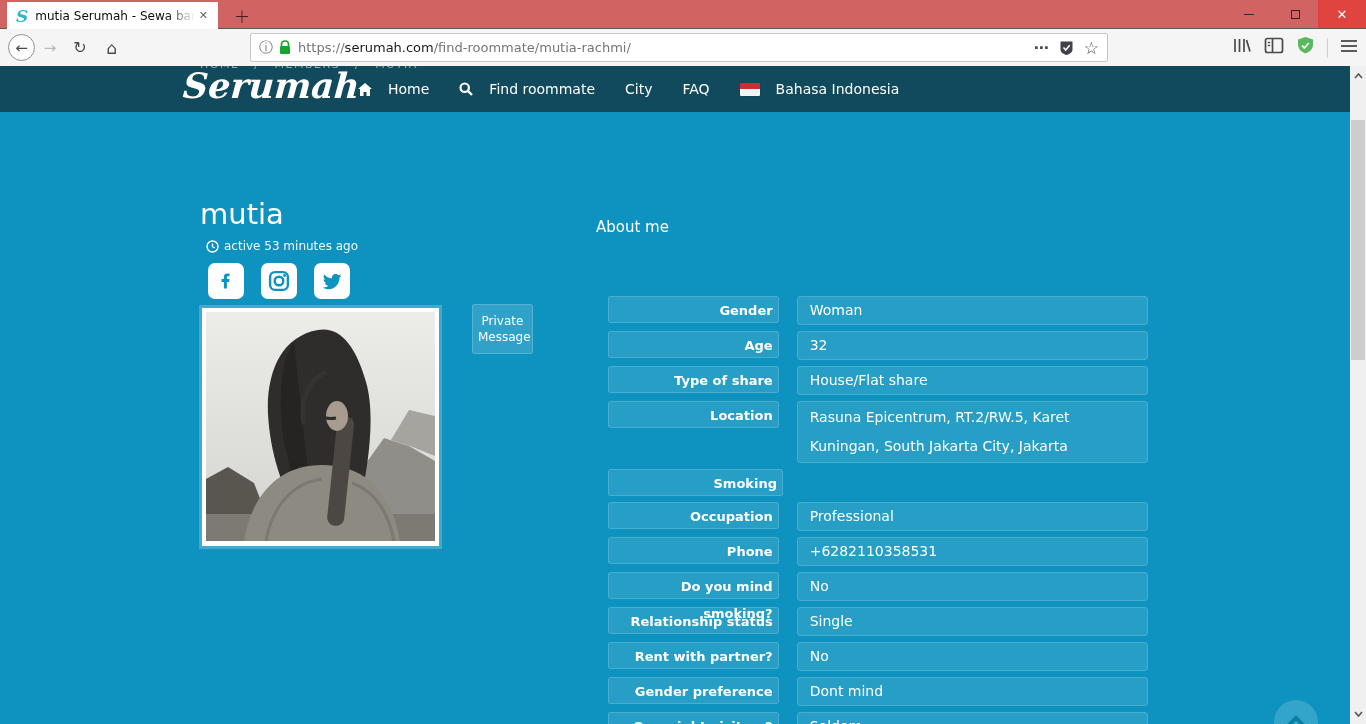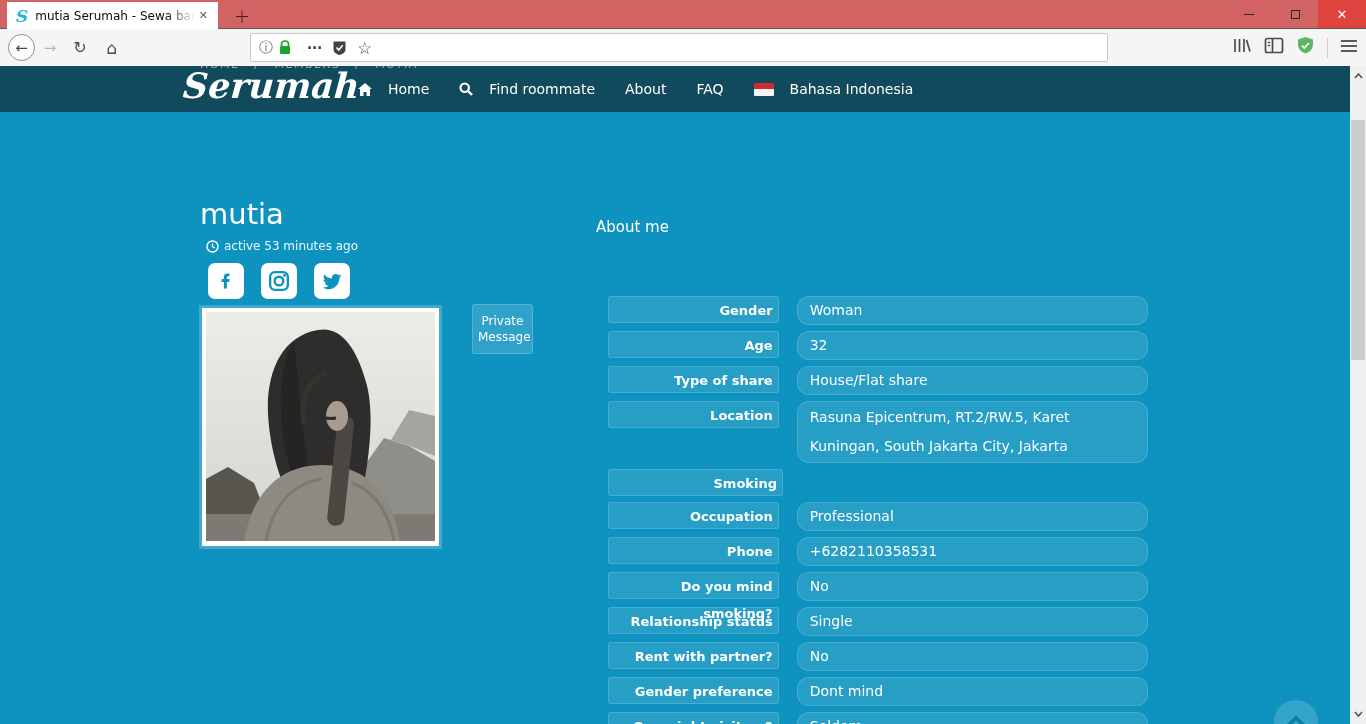--- a/index.html
+++ b/index.html
@@ -60,21 +60,21 @@
   .social-btn { width:36px; height:36px; background:#fff; border-radius:7px; display:flex; align-items:center; justify-content:center; cursor:pointer; }
   .photo-frame { position:absolute; left:202px; top:242px; width:237px; height:238px; background:#fff; padding:4px; box-shadow:0 0 0 3px rgba(255,255,255,0.22); }
   .photo-frame svg { display:block; }
   .pm-btn { position:absolute; left:472px; top:238px; width:61px; padding:8px 5px; background:rgba(255,255,255,0.14); border:1px solid rgba(255,255,255,0.18); border-radius:3px; color:#fff; font-size:12px; line-height:16px; text-align:center; cursor:pointer; }
 
   
   .about-heading { position:absolute; left:596px; top:152px; font-size:15px; color:#fff; }
   .fields { position:absolute; left:608px; top:230px; width:540px; }
   .prow { display:flex; align-items:flex-start; margin-bottom:6px; }
   .plabel { width:175px; height:27px; line-height:27px; background:rgba(255,255,255,0.10); border:1px solid rgba(255,255,255,0.16); border-radius:3px; color:#ffffff; font-size:13px; font-weight:bold; text-align:right; padding-right:5px; }
-  .pvalue { width:360px; min-height:27px; line-height:27px; background:rgba(255,255,255,0.10); border:1px solid rgba(255,255,255,0.16); border-radius:12px; color:#fff; font-size:14px; text-align:left; padding:0 12px; margin-left:18px; }
+  .pvalue { width:360px; min-height:27px; line-height:27px; background:rgba(255,255,255,0.10); border:1px solid rgba(255,255,255,0.16); border-radius:4px; color:#fff; font-size:14px; text-align:left; padding:0 12px; margin-left:18px; }
   .prow.tall .pvalue { line-height:29px; padding-top:1px; padding-bottom:1px; }
 
   
   .scrolltop { position:absolute; left:1274px; top:634px; width:44px; height:44px; border-radius:50%; background:rgba(255,255,255,0.16); display:flex; align-items:center; justify-content:center; cursor:pointer; }
 
   
   .scrollbar { position:absolute; top:66px; right:0; width:16px; height:658px; background:#f0f0f0; }
   .sb-arrow { position:absolute; left:0; width:16px; height:16px; display:flex; align-items:center; justify-content:center; }
   .sb-arrow svg { display:block; }
   .sb-up { top:2px; }
@@ -111,20 +111,21 @@
     <div class="tb-icon home">⌂</div>
 
     <div class="urlbar">
       <span class="info-i">ⓘ</span>
       <span class="lock">
         <svg width="12" height="15" viewBox="0 0 12 15">
             <path d="M2.5 6V4.2C2.5 2.2 4 1 6 1s3.5 1.2 3.5 3.2V6" fill="none" stroke="#18a52c" stroke-width="1.7"></path>
             <rect x="1" y="6" width="10" height="8" rx="1.2" fill="#18a52c"></rect>
           </svg>
       </span>
+      <span class="url-text"><span class="url-scheme">https://</span><span class="url-domain">serumah.com</span><span class="url-path">/find-roommate/mutia-rachmi/</span></span>
       <span class="url-dots">⋯</span>
       <span class="url-shield">
         <svg width="15" height="16" viewBox="0 0 15 16">
             <path d="M1.5 1.5h12v8c0 3-3.5 5-6 5.5-2.5-.5-6-2.5-6-5.5v-8z" fill="#42424c" rx="2"></path>
             <path d="M4.5 7.5l2.2 2.5 4-4.8" fill="none" stroke="#fff" stroke-width="1.6"></path>
           </svg>
       </span>
       <span class="url-star">☆</span>
     </div>
 
@@ -179,21 +180,21 @@
           <span>Home</span>
         </div>
         <div class="nav-item">
           <svg width="14" height="14" viewBox="0 0 14 14">
               <circle cx="5.7" cy="5.7" r="4.2" fill="none" stroke="#fff" stroke-width="2.2"></circle>
               <line x1="9" y1="9" x2="13" y2="13" stroke="#fff" stroke-width="2.4"></line>
             </svg>
           <span>Find roommate</span>
         </div>
         <div class="nav-item">
-          <span>About</span>
+          <span>City</span>
         </div>
         <div class="nav-item">
           <span>FAQ</span>
         </div>
         <div class="nav-item">
           <span class="flag">
               <span class="red"></span>
               <span class="white"></span>
             </span>
           <span>Bahasa Indonesia</span>

